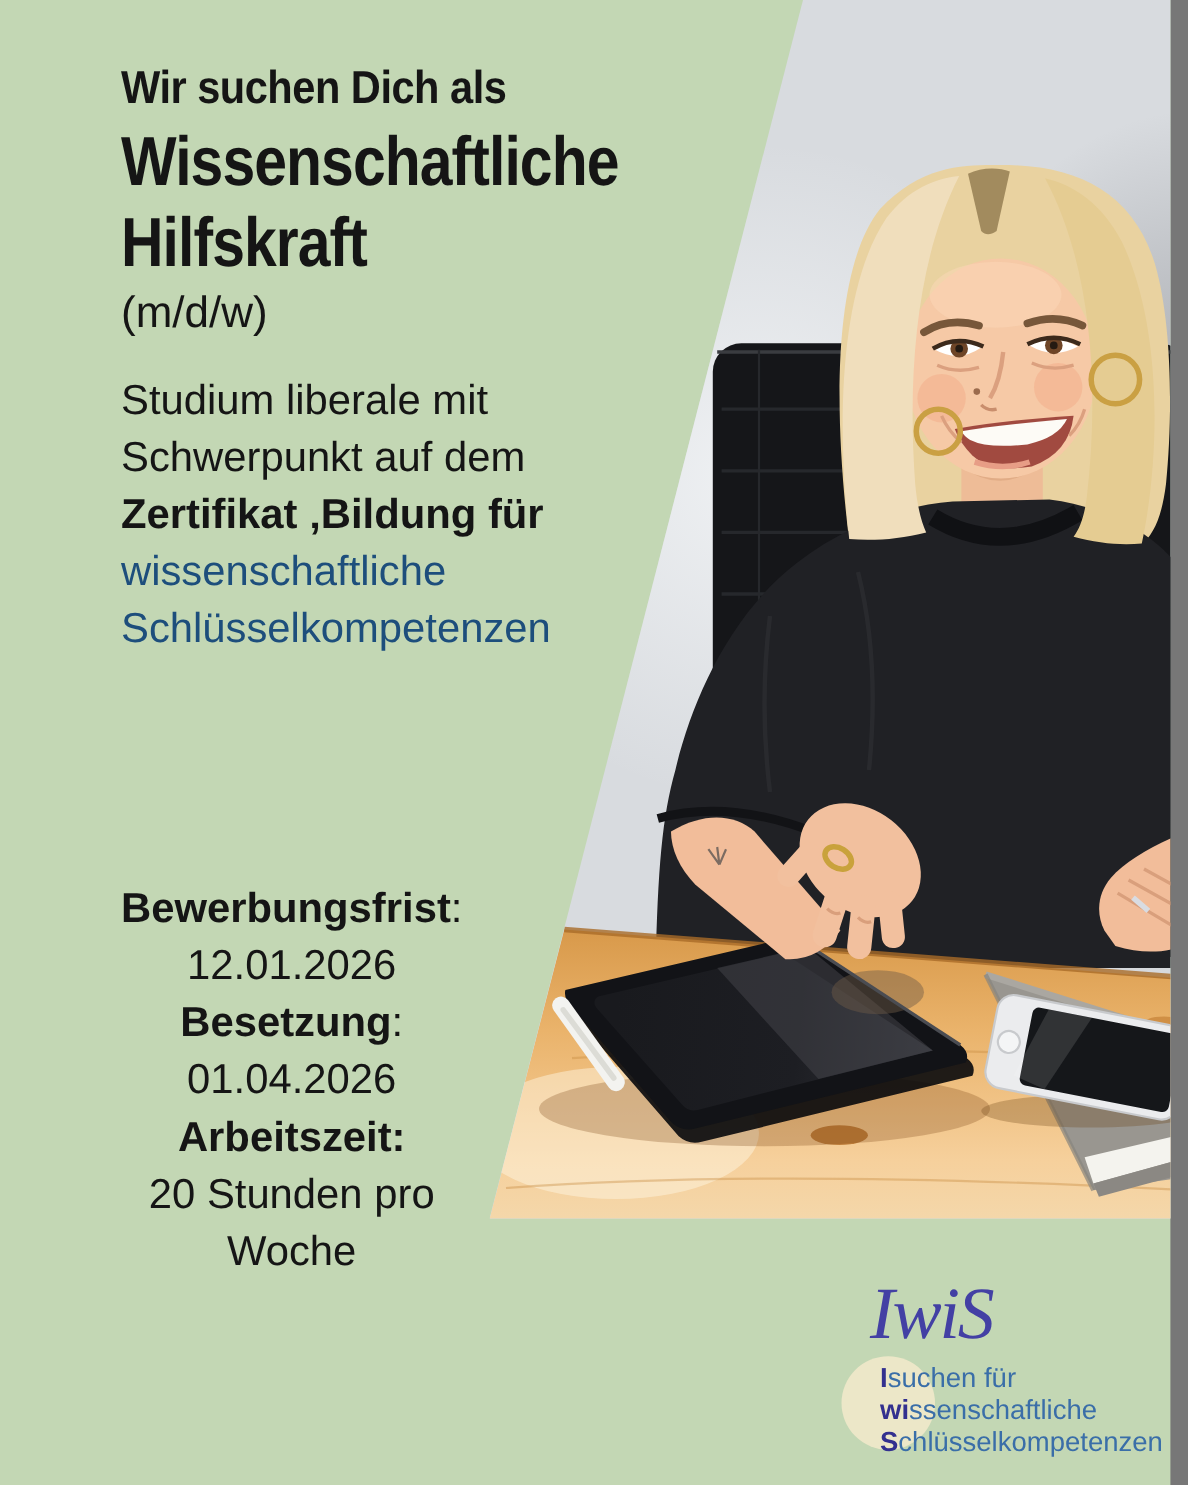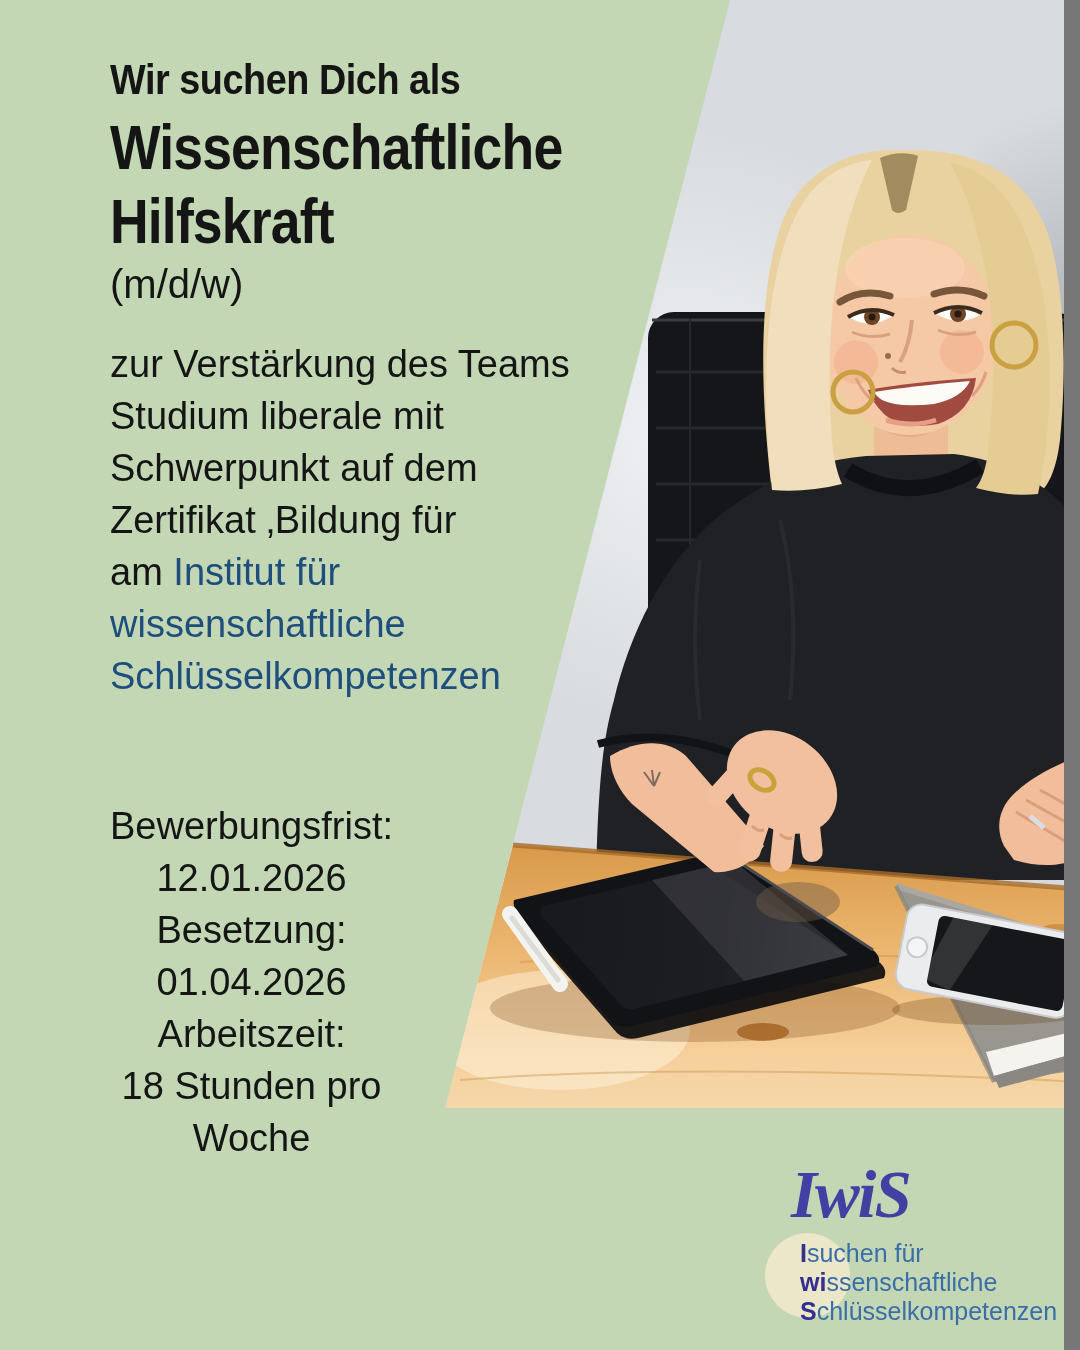--- a/index.html
+++ b/index.html
@@ -23,27 +23,27 @@
   .photo svg{position:absolute;inset:0;display:block;}
   
   .kicker{position:absolute;left:110px;top:56px;font-size:42px;font-weight:700;
     letter-spacing:-.5px;transform:scaleX(.9);transform-origin:left top;white-space:nowrap;}
   .title{position:absolute;left:110px;top:110px;font-size:63px;line-height:74px;font-weight:700;
     letter-spacing:-1px;transform:scaleX(.85);transform-origin:left top;white-space:nowrap;}
   .gender{position:absolute;left:110px;top:262px;font-size:40px;font-weight:400;}
   .intro{position:absolute;left:110px;top:338px;font-size:38px;line-height:52px;}
   .details{position:absolute;left:110px;top:800px;font-size:38px;line-height:52px;text-align:center;}
   .line{display:block;white-space:nowrap;}
-  .b{font-weight:400;}
+  .b{font-weight:700;}
   .blue{color:var(--institute_link_blue);}
   
   .logo-circle{position:absolute;left:765px;top:1233px;width:85px;height:85px;border-radius:50%;
     background:var(--logo_circle_cream);}
   .logo-word{position:absolute;left:791px;top:1156px;font-family:"Liberation Serif",serif;
-    font-style:italic;font-weight:700;font-size:67px;letter-spacing:-2px;
+    font-style:italic;font-weight:400;font-size:67px;letter-spacing:-2px;
     color:var(--logo_wordmark_purple);}
   .logo-text{position:absolute;left:800px;top:1239px;font-size:25px;line-height:29px;
     color:var(--logo_text_blue);font-weight:400;}
   .logo-text .lb{font-weight:700;color:var(--logo_prefix_purple);}
 </style>
 </head>
 <body>
 
 <div class="poster">
 
@@ -195,36 +195,34 @@
   </div>
 
   <div class="kicker">Wir suchen Dich als</div>
   <div class="title">
     <span class="line">Wissenschaftliche</span>
     <span class="line">Hilfskraft</span>
   </div>
   <div class="gender">(m/d/w)</div>
 
   <div class="intro">
-    <span class="line">zur Verstärkung des Teams</span>
     <span class="line">Studium liberale mit</span>
     <span class="line">Schwerpunkt auf dem</span>
     <span class="line b">Zertifikat ‚Bildung für</span>
-    <span class="line"><span>am </span><span class="blue">Institut für</span></span>
     <span class="line blue">wissenschaftliche</span>
     <span class="line blue">Schlüsselkompetenzen</span>
   </div>
 
   <div class="details">
     <span class="line"><span class="b">Bewerbungsfrist</span><span>:</span></span>
     <span class="line">12.01.2026</span>
     <span class="line"><span class="b">Besetzung</span><span>:</span></span>
     <span class="line">01.04.2026</span>
     <span class="line b">Arbeitszeit:</span>
-    <span class="line">18 Stunden pro</span>
+    <span class="line">20 Stunden pro</span>
     <span class="line">Woche</span>
   </div>
 
   <div class="logo-circle"></div>
   <div class="logo-word">IwiS</div>
   <div class="logo-text">
     <span class="line"><span class="lb">I</span><span>suchen für</span></span>
     <span class="line"><span class="lb">wi</span><span>ssenschaftliche</span></span>
     <span class="line"><span class="lb">S</span><span>chlüsselkompetenzen</span></span>
   </div>

